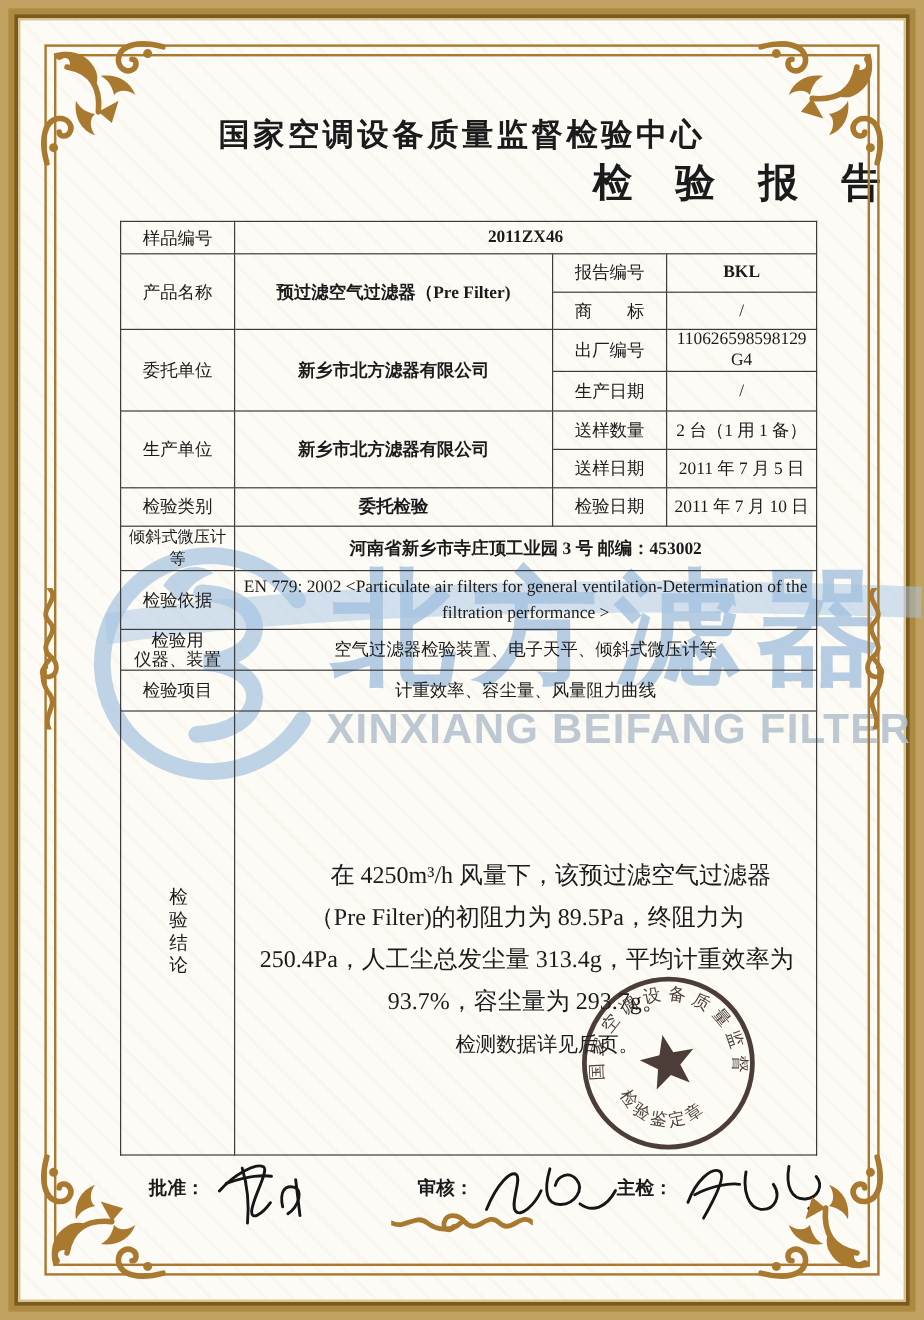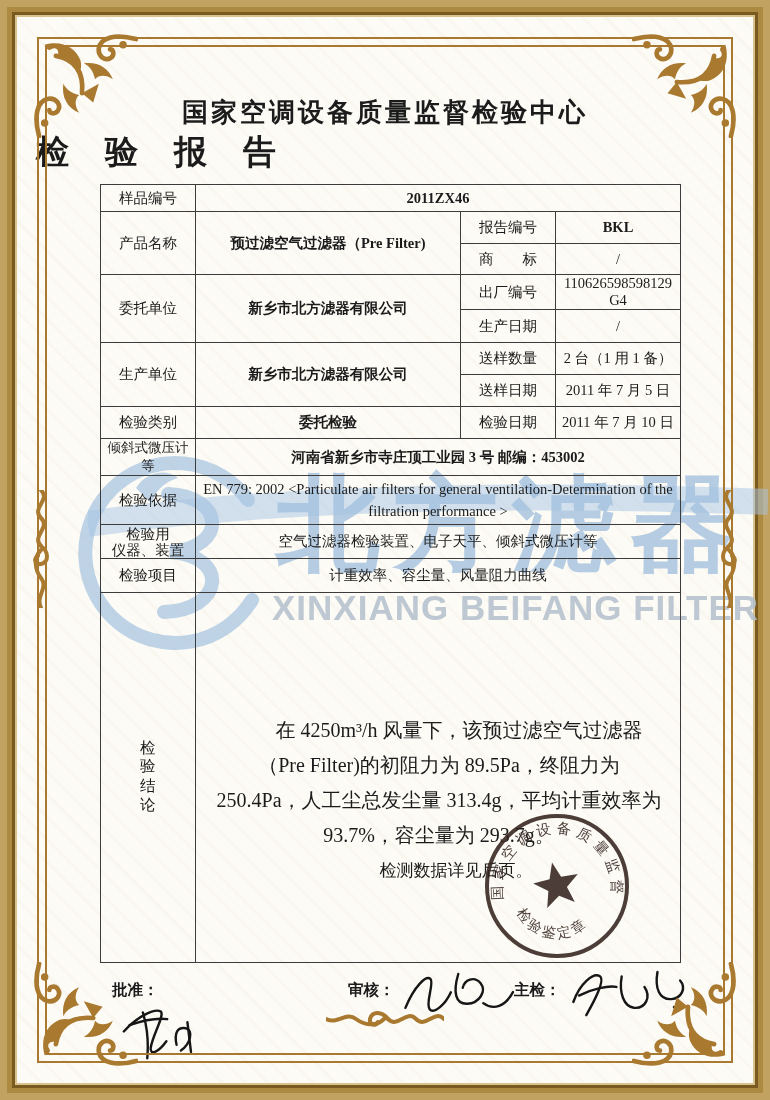--- a/index.html
+++ b/index.html
@@ -40,21 +40,21 @@
   }
   .wm-logo{left:70px; top:448px; width:210px; height:215px;}
   .wm-band{left:88px; top:482px; width:680px; height:60px;}
   
   .title1{
     position:absolute; left:0; right:0; top:95px; text-align:center; z-index:3;
     font-family:"Liberation Sans","DejaVu Sans",sans-serif;
     font-size:26px; font-weight:bold; letter-spacing:3px;
   }
   .title2{
-    position:absolute; left:0; right:0; top:130px; text-align:left; z-index:3;
+    position:absolute; left:0; right:0; top:130px; text-align:right; z-index:3;
     font-family:"Liberation Sans","DejaVu Sans",sans-serif;
     font-size:33px; font-weight:bold; letter-spacing:36px; text-indent:36px;
   }
   .report-row{
     position:absolute; left:100px; width:580px; top:162px; z-index:3;
     display:flex; justify-content:space-between; align-items:flex-end;
     font-size:15.5px; font-weight:600;
   }
   
   table.main{
@@ -76,21 +76,21 @@
   .concl-p2{margin:0 14px 0 16px; text-indent:2em; line-height:35px; font-size:17px;}
   .vert-label{
     writing-mode:vertical-lr; letter-spacing:19px; font-size:15.5px;
     margin:134px auto 0; line-height:1;
   }
   
   .stamp{position:absolute; left:477px; top:806px; width:160px; height:160px; z-index:6; opacity:.87;}
   
   .sigrow{position:absolute; left:100px; top:962px; width:600px; height:70px; z-index:3;}
   .siggroup{position:absolute; display:flex; align-items:flex-start;}
-  .sig-approve{left:12px;flex-direction:column;}
+  .sig-approve{left:24px;}
   .sig-review{left:248px;}
   .sig-chief{left:414px;}
   .siglabel{font-size:15.5px; font-weight:600; margin-top:18px; white-space:nowrap;}
   .sigsvg{margin-left:4px;}
 </style>
 </head>
 <body>
 
 <div class="page">
 

